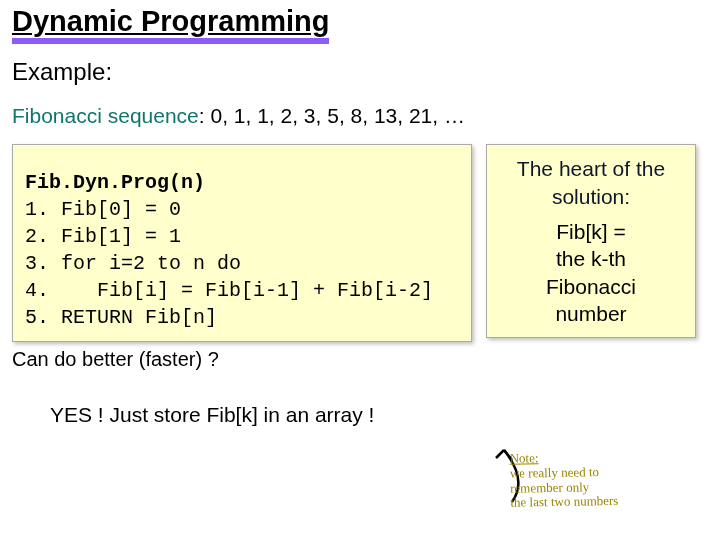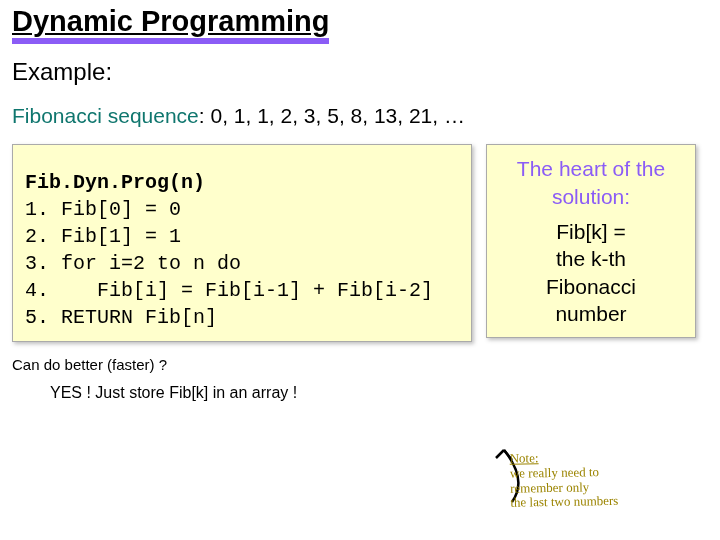--- a/index.html
+++ b/index.html
@@ -60,28 +60,28 @@
   .sidebox {
     background: #ffffcc;
     border: 1px solid #aaa;
     box-shadow: 2px 2px 4px rgba(0,0,0,0.25);
     padding: 10px 12px;
     width: 210px;
     text-align: center;
     font-size: 21px;
     line-height: 1.3;
   }
-  .sidebox .heart { color: #8b5cf6; margin-bottom: 8px; }
+  .sidebox .heart { color: #0f172a; margin-bottom: 8px; }
   .better {
-    font-size: 15px;
-    margin-top: 14px;
+    font-size: 20px;
+    margin-top: 6px;
   }
   .yes {
-    font-size: 16px;
-    margin-top: 11px;
+    font-size: 21px;
+    margin-top: 32px;
     margin-left: 38px;
   }
   .arrow {
     position: absolute;
     left: 442px;
     top: 440px;
     width: 90px;
     height: 70px;
     pointer-events: none;
   }

